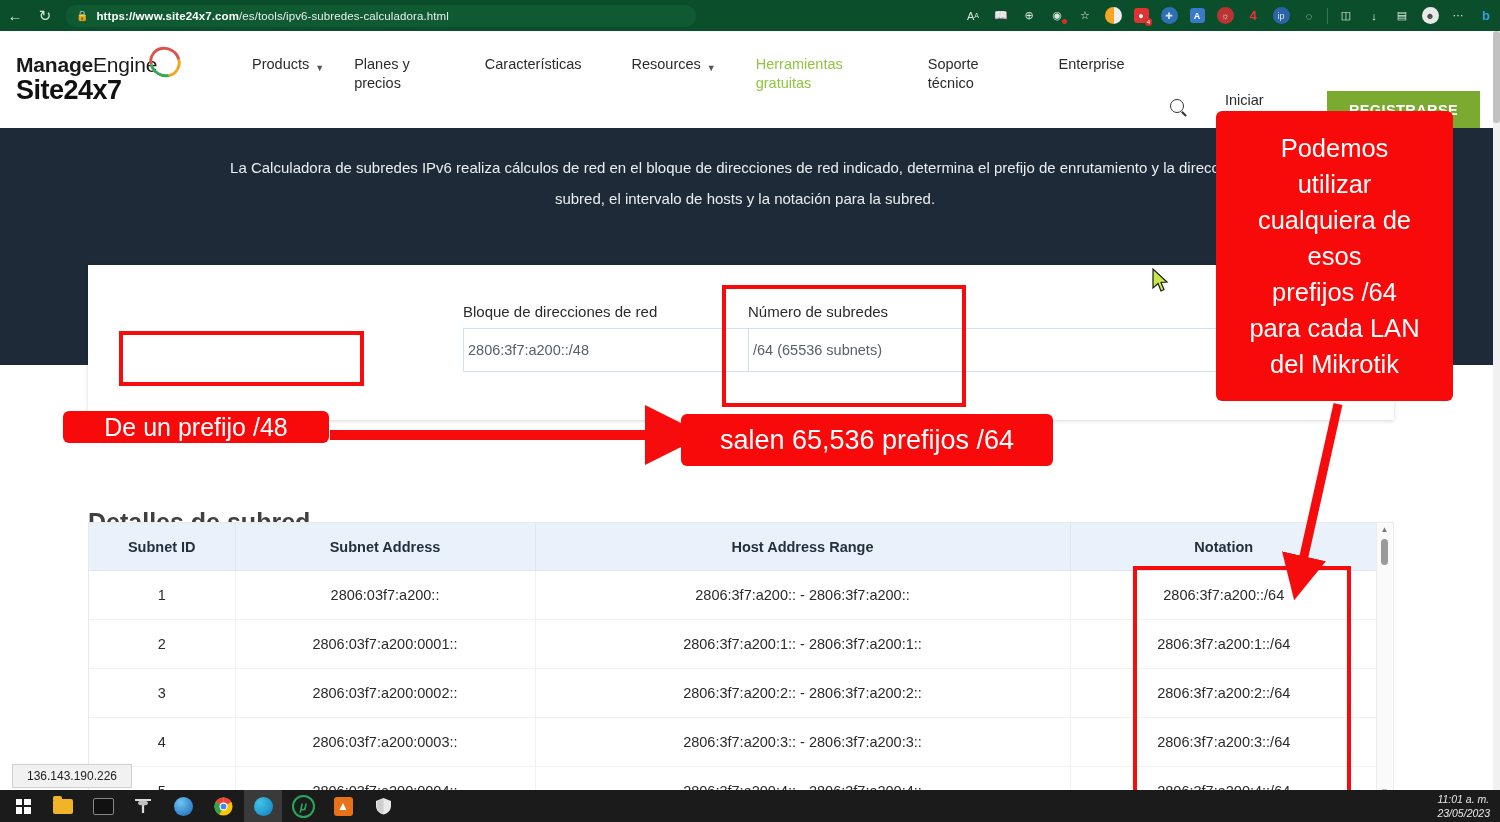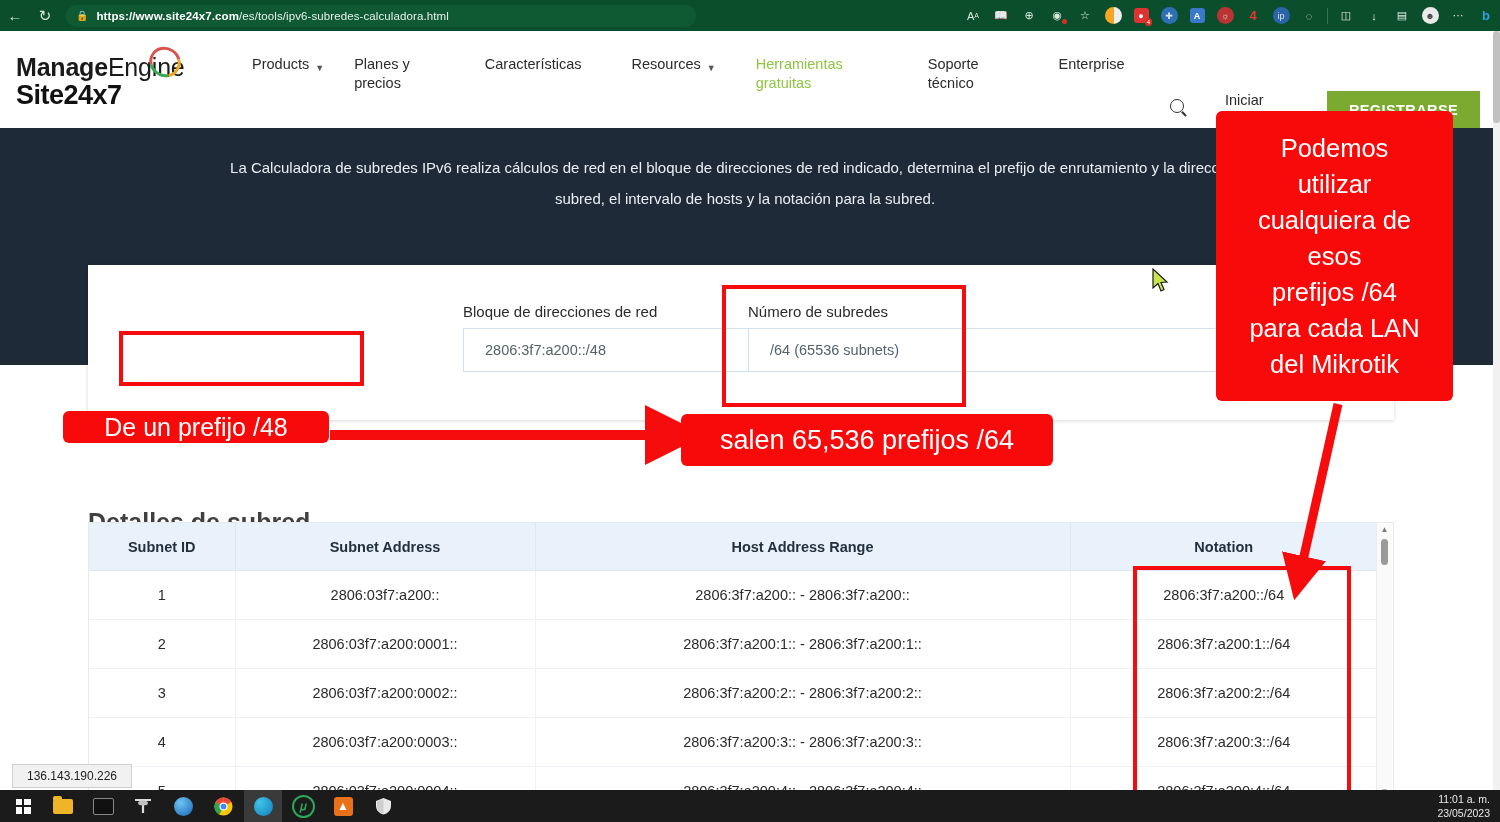--- a/index.html
+++ b/index.html
@@ -38,21 +38,21 @@
   .badge{position:absolute;right:3px;bottom:5px;background:#d93025;color:#fff;
     font-size:6px;border-radius:6px;padding:0 2px;line-height:8px;}
   .circ{width:17px;height:17px;border-radius:50%;display:flex;align-items:center;
       justify-content:center;font-size:9px;}
 
   
   #site-header{
     position:absolute;left:0;top:31px;width:1493px;height:97px;background:#fff;
   }
   #logo{position:absolute;left:16px;top:22px;}
-  #logo .me{font-size:25px;color:#1a1a1a;letter-spacing:-.2px;}
+  #logo .me{font-size:21px;color:#1a1a1a;letter-spacing:-.2px;}
   #logo .me b{font-weight:bold;}
   #logo .s24{font-size:27px;font-weight:bold;color:#111;letter-spacing:-.5px;margin-top:-2px;}
   #logo .swoosh{
     position:absolute;left:133px;top:-6px;width:26px;height:24px;
     border:3px solid #f2a71b;border-radius:50%;
     border-left-color:#d9534f;border-top-color:#d9534f;border-bottom-color:#3aa757;
     transform:rotate(32deg);
   }
   #main-nav{position:absolute;left:252px;top:24px;display:flex;align-items:flex-start;}
   .nav-item{
@@ -82,21 +82,21 @@
   }
 
   
   #card{
     position:absolute;left:88px;top:265px;width:1306px;height:155px;background:#fff;
     box-shadow:0 1px 4px rgba(0,0,0,.16);
   }
   .field-label{position:absolute;font-size:15px;color:#2b2b2b;}
   .field-box{
     position:absolute;border:1px solid #cfe0ef;background:#fff;height:44px;
-    display:flex;align-items:center;padding-left:21px;box-sizing:border-box;
+    display:flex;align-items:center;padding-left:4px;box-sizing:border-box;
     font-size:14.5px;color:#55616c;
   }
   #field1-label{left:375px;top:38px;}
   #field1-box{left:375px;top:63px;width:560px;}
   #field2-label{left:660px;top:38px;}
   #field2-box{left:660px;top:63px;width:550px;}
 
   
   #section-title{
     position:absolute;left:88px;top:466px;font-size:25px;font-weight:bold;color:#404040;margin-top:42px;
@@ -165,22 +165,22 @@
   .tk-active{background:#3a3a3a;}
   .win-logo{width:15px;height:15px;display:grid;grid-template-columns:1fr 1fr;
     grid-template-rows:1fr 1fr;gap:2px;}
   .win-logo i{background:#fff;display:block;}
   .folder{width:20px;height:15px;background:#f0b429;border-radius:2px;position:relative;}
   .folder:before{content:"";position:absolute;left:0;top:-3px;width:9px;height:4px;
     background:#f0b429;border-radius:2px 2px 0 0;}
   .term{width:19px;height:15px;background:#111;border:1px solid #888;border-radius:2px;}
   .ball{width:19px;height:19px;border-radius:50%;}
   #clock{
-    position:absolute;right:10px;top:2px;text-align:right;color:#e9e9e9;
-    font-size:10.5px;line-height:14px;
+    position:absolute;right:10px;top:2px;text-align:left;color:#e9e9e9;
+    font-size:10.5px;line-height:14px;font-style:italic;
   }
   #page-scrollbar{
     position:absolute;left:1493px;top:31px;width:7px;height:759px;background:#f1f1f1;
   }
   #page-scrollbar .pthumb{position:absolute;left:0;top:0;width:7px;height:92px;background:#c1c1c1;border-radius:4px;}
 </style>
 </head>
 <body>
 
 <div id="browser-bar">

